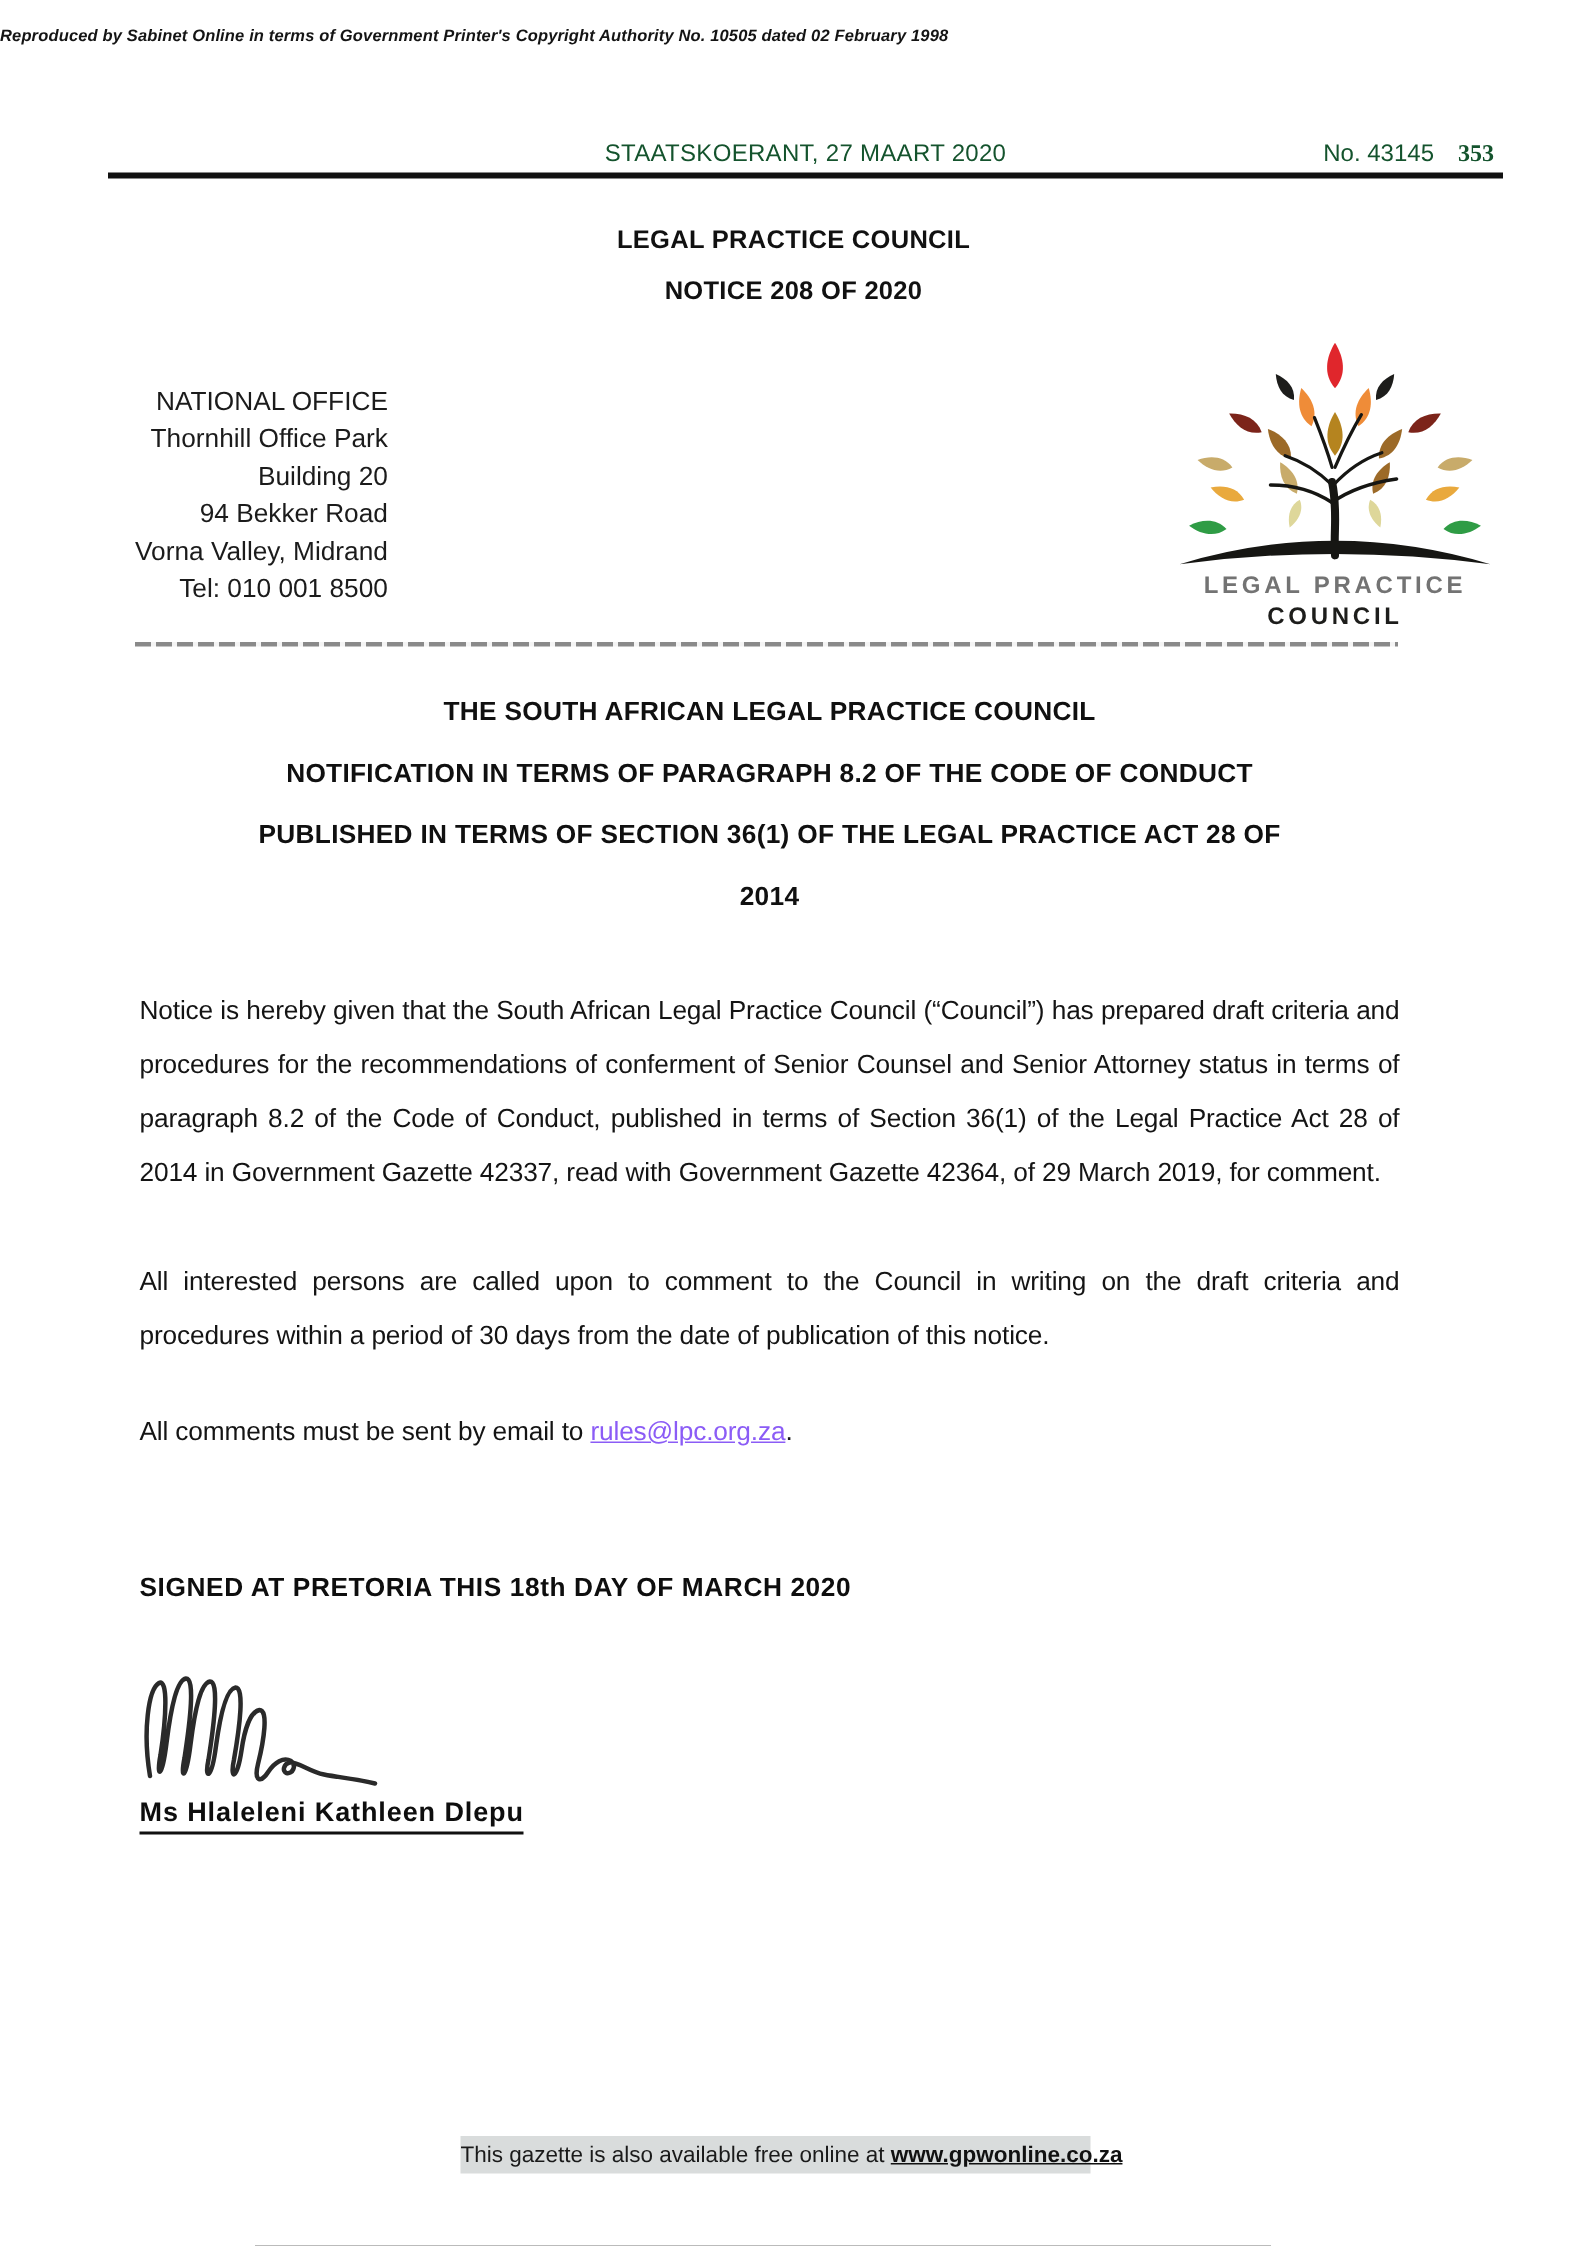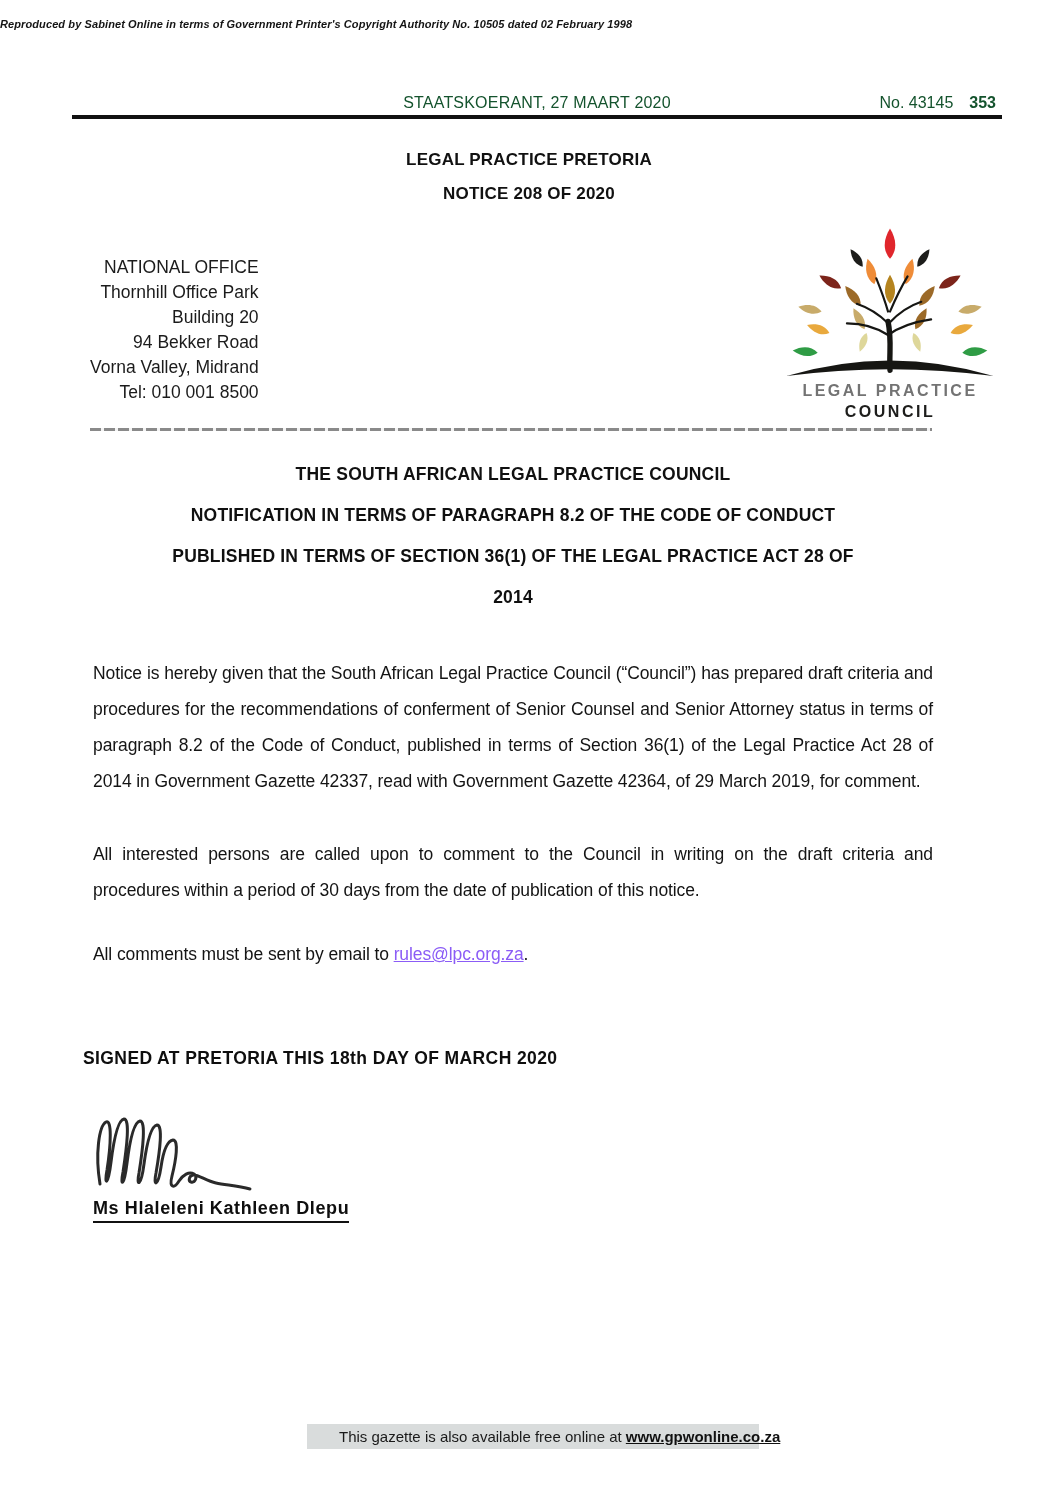--- a/index.html
+++ b/index.html
@@ -22,21 +22,21 @@
     position:absolute;top:94px;left:72px;width:930px;height:22px;
     font-size:16px;color:#14532d;
   }
   .gazette-header .gh-center{
     position:absolute;left:0;right:0;text-align:center;
     letter-spacing:0.2px;
   }
   .gazette-header .gh-right{
     position:absolute;right:6px;top:0;white-space:nowrap;
   }
-  .gazette-header .gh-pageno{font-weight:bold;margin-left:16px;}
+  .gazette-header .gh-pageno{font-weight:bold;margin-left:16px;font-family:Liberation Serif, serif;}
   .header-rule{
     position:absolute;top:115px;left:72px;width:930px;height:4px;
     background:#111;
   }
   .notice-org{
     position:absolute;top:150px;left:0;right:0;text-align:center;
     font-size:17px;font-weight:bold;letter-spacing:0.2px;
   }
   .notice-no{
     position:absolute;top:184px;left:0;right:0;text-align:center;
@@ -65,55 +65,55 @@
   .body-para{
     position:absolute;left:93px;width:840px;
     font-size:17.5px;line-height:36px;color:#141414;
     text-align:justify;letter-spacing:-0.1px;
   }
   .para-1{top:655px;}
   .para-2{top:836px;}
   .para-3{top:936px;text-align:left;}
   .email-link{color:#8b5cf6;text-decoration:underline;cursor:pointer;}
   .signed-line{
-    position:absolute;top:1048px;left:83px;
+    position:absolute;top:1048px;left:93px;
     font-size:17.5px;font-weight:bold;letter-spacing:0.4px;color:#0e0e0e;
   }
   .signature{position:absolute;top:1110px;left:92px;}
   .signatory-name{
     position:absolute;top:1198px;left:93px;
     font-size:18px;font-weight:bold;letter-spacing:0.6px;
     border-bottom:2.5px solid #111;padding-bottom:2px;color:#0e0e0e;
   }
   .signatory-title{
     position:absolute;top:1240px;left:93px;
     font-size:18px;font-weight:bold;letter-spacing:0.6px;color:#0e0e0e;
   }
   .footer-bar{
     position:absolute;top:1424px;left:307px;width:420px;height:25px;
     background:#d9dcdc;text-align:center;line-height:25px;
-    font-size:15px;color:#1a1a1a;white-space:nowrap;padding-left:32px;
+    font-size:15px;color:#1a1a1a;white-space:nowrap;
   }
   .footer-link{font-weight:bold;text-decoration:underline;color:#111;cursor:pointer;}
 </style>
 </head>
 <body>
 
 <div class="page">
 
   <div class="repro-notice">Reproduced by Sabinet Online in terms of Government Printer's Copyright Authority No. 10505 dated 02 February 1998</div>
 
   <div class="gazette-header">
     <span class="gh-center">STAATSKOERANT, 27 MAART 2020</span>
     <span class="gh-right"><span>No. 43145</span><span class="gh-pageno">353</span></span>
   </div>
 
   <div class="header-rule"></div>
 
-  <div class="notice-org">LEGAL PRACTICE PRETORIA</div>
+  <div class="notice-org">LEGAL PRACTICE COUNCIL</div>
   <div class="notice-no">NOTICE 208 OF 2020</div>
 
   <div class="address-block">
     <div>NATIONAL OFFICE</div>
     <div>Thornhill Office Park</div>
     <div>Building 20</div>
     <div>94 Bekker Road</div>
     <div>Vorna Valley, Midrand</div>
     <div>Tel: 010 001 8500</div>
   </div>

